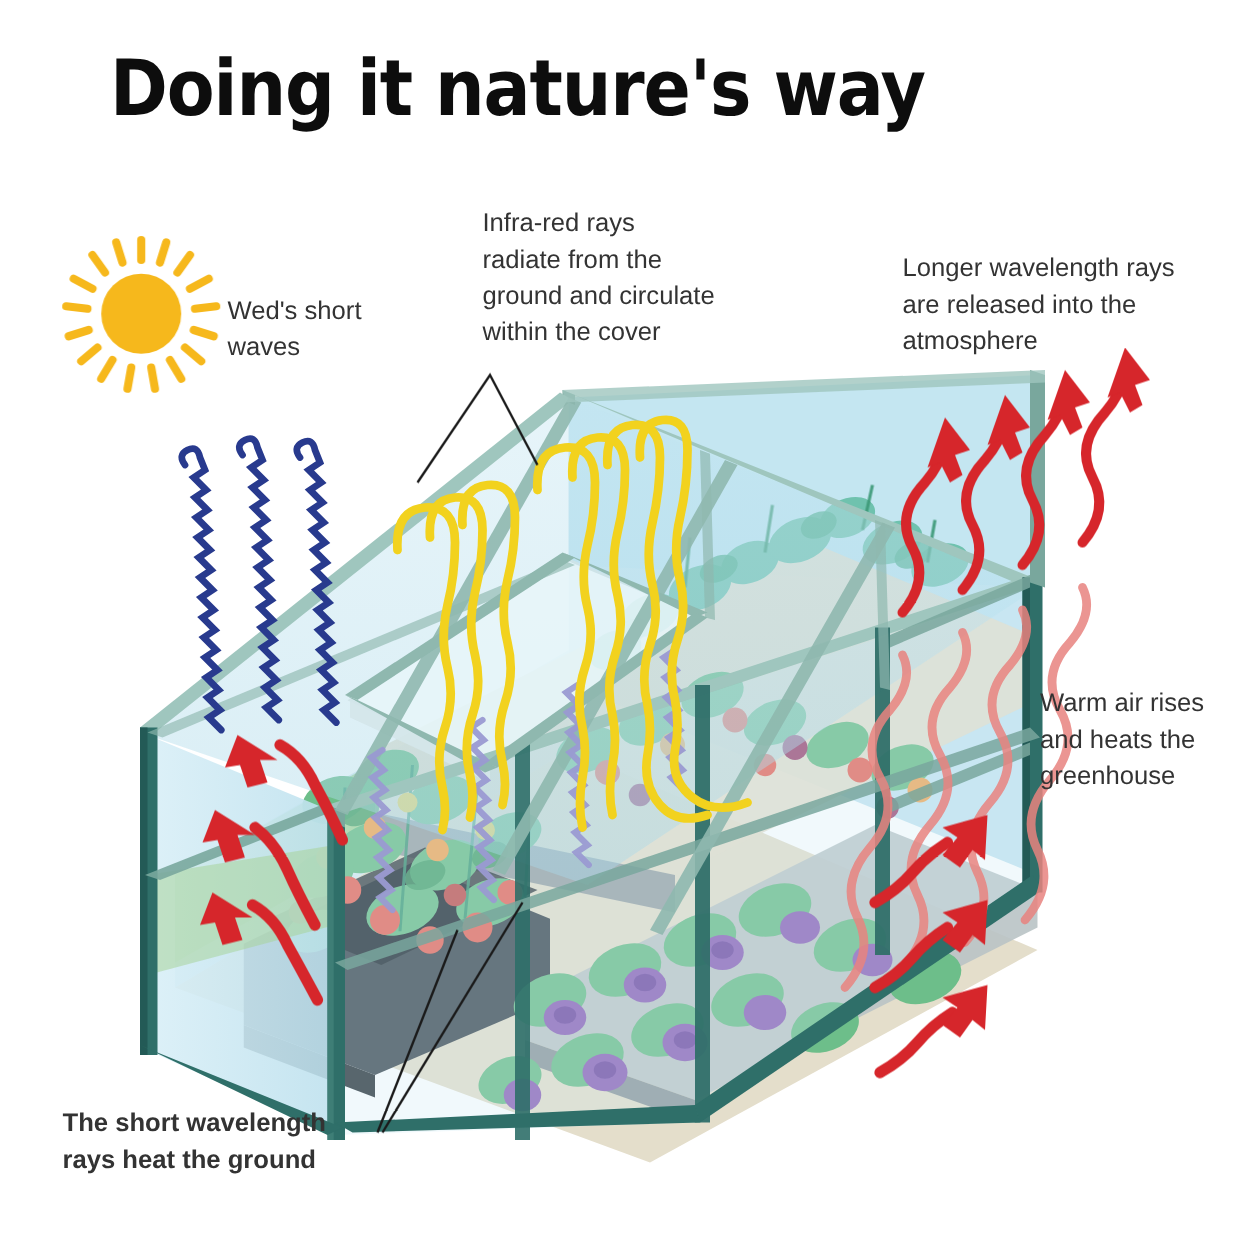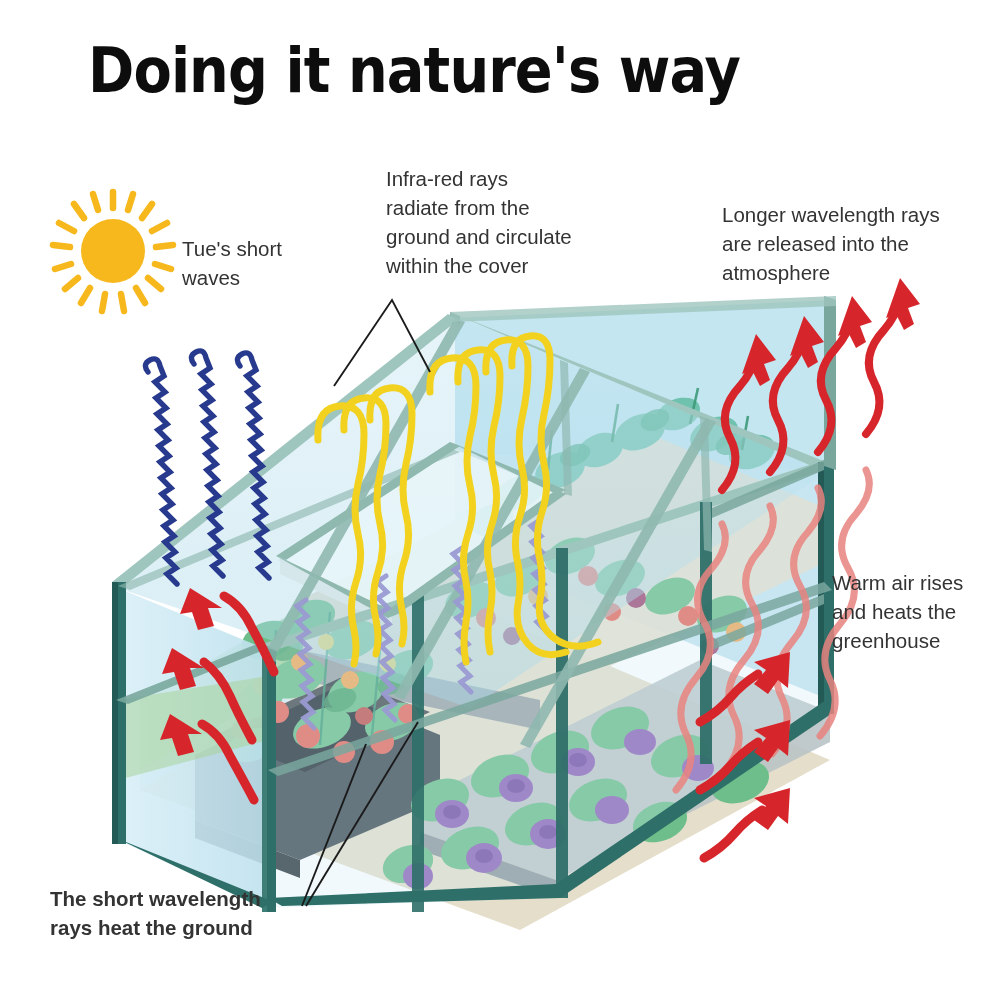--- a/index.html
+++ b/index.html
@@ -30,21 +30,21 @@
     position:absolute;
     color:#333333;
     font-size:20.5px;
     line-height:29px;
     font-family:"Liberation Sans",sans-serif;
     white-space:pre-line;
   }
   #note-sun      {left:182px; top:234px; width:180px;}
   #note-infrared {left:386px; top:164px; width:232px;}
   #note-longer   {left:722px; top:200px; width:242px;}
-  #note-warm     {left:832px; top:568px; width:165px;}
+  #note-warm     {left:832px; top:548px; width:165px;}
   #note-short    {left:50px;  top:884px; width:270px;font-weight:bold;}
 
   svg.layer{position:absolute;left:0;top:0;width:1000px;height:1000px;}
   .nosel{user-select:none;}
 </style>
 </head>
 <body>
 
 <div id="stage">
 
@@ -413,21 +413,21 @@
 
     <g stroke="#1b1b1b" stroke-width="1.9" fill="none">
 
       <path d="M334,386 L392,300 L430,372"></path>
 
       <path d="M302,906 L366,744"></path>
       <path d="M306,906 L418,722"></path>
     </g>
   </svg>
 
-  <div class="note nosel" id="note-sun">Tue's short
+  <div class="note nosel" id="note-sun">Wed's short
 waves</div>
 
   <div class="note nosel" id="note-infrared">Infra-red rays
 radiate from the
 ground and circulate
 within the cover</div>
 
   <div class="note nosel" id="note-longer">Longer wavelength rays
 are released into the
 atmosphere</div>

